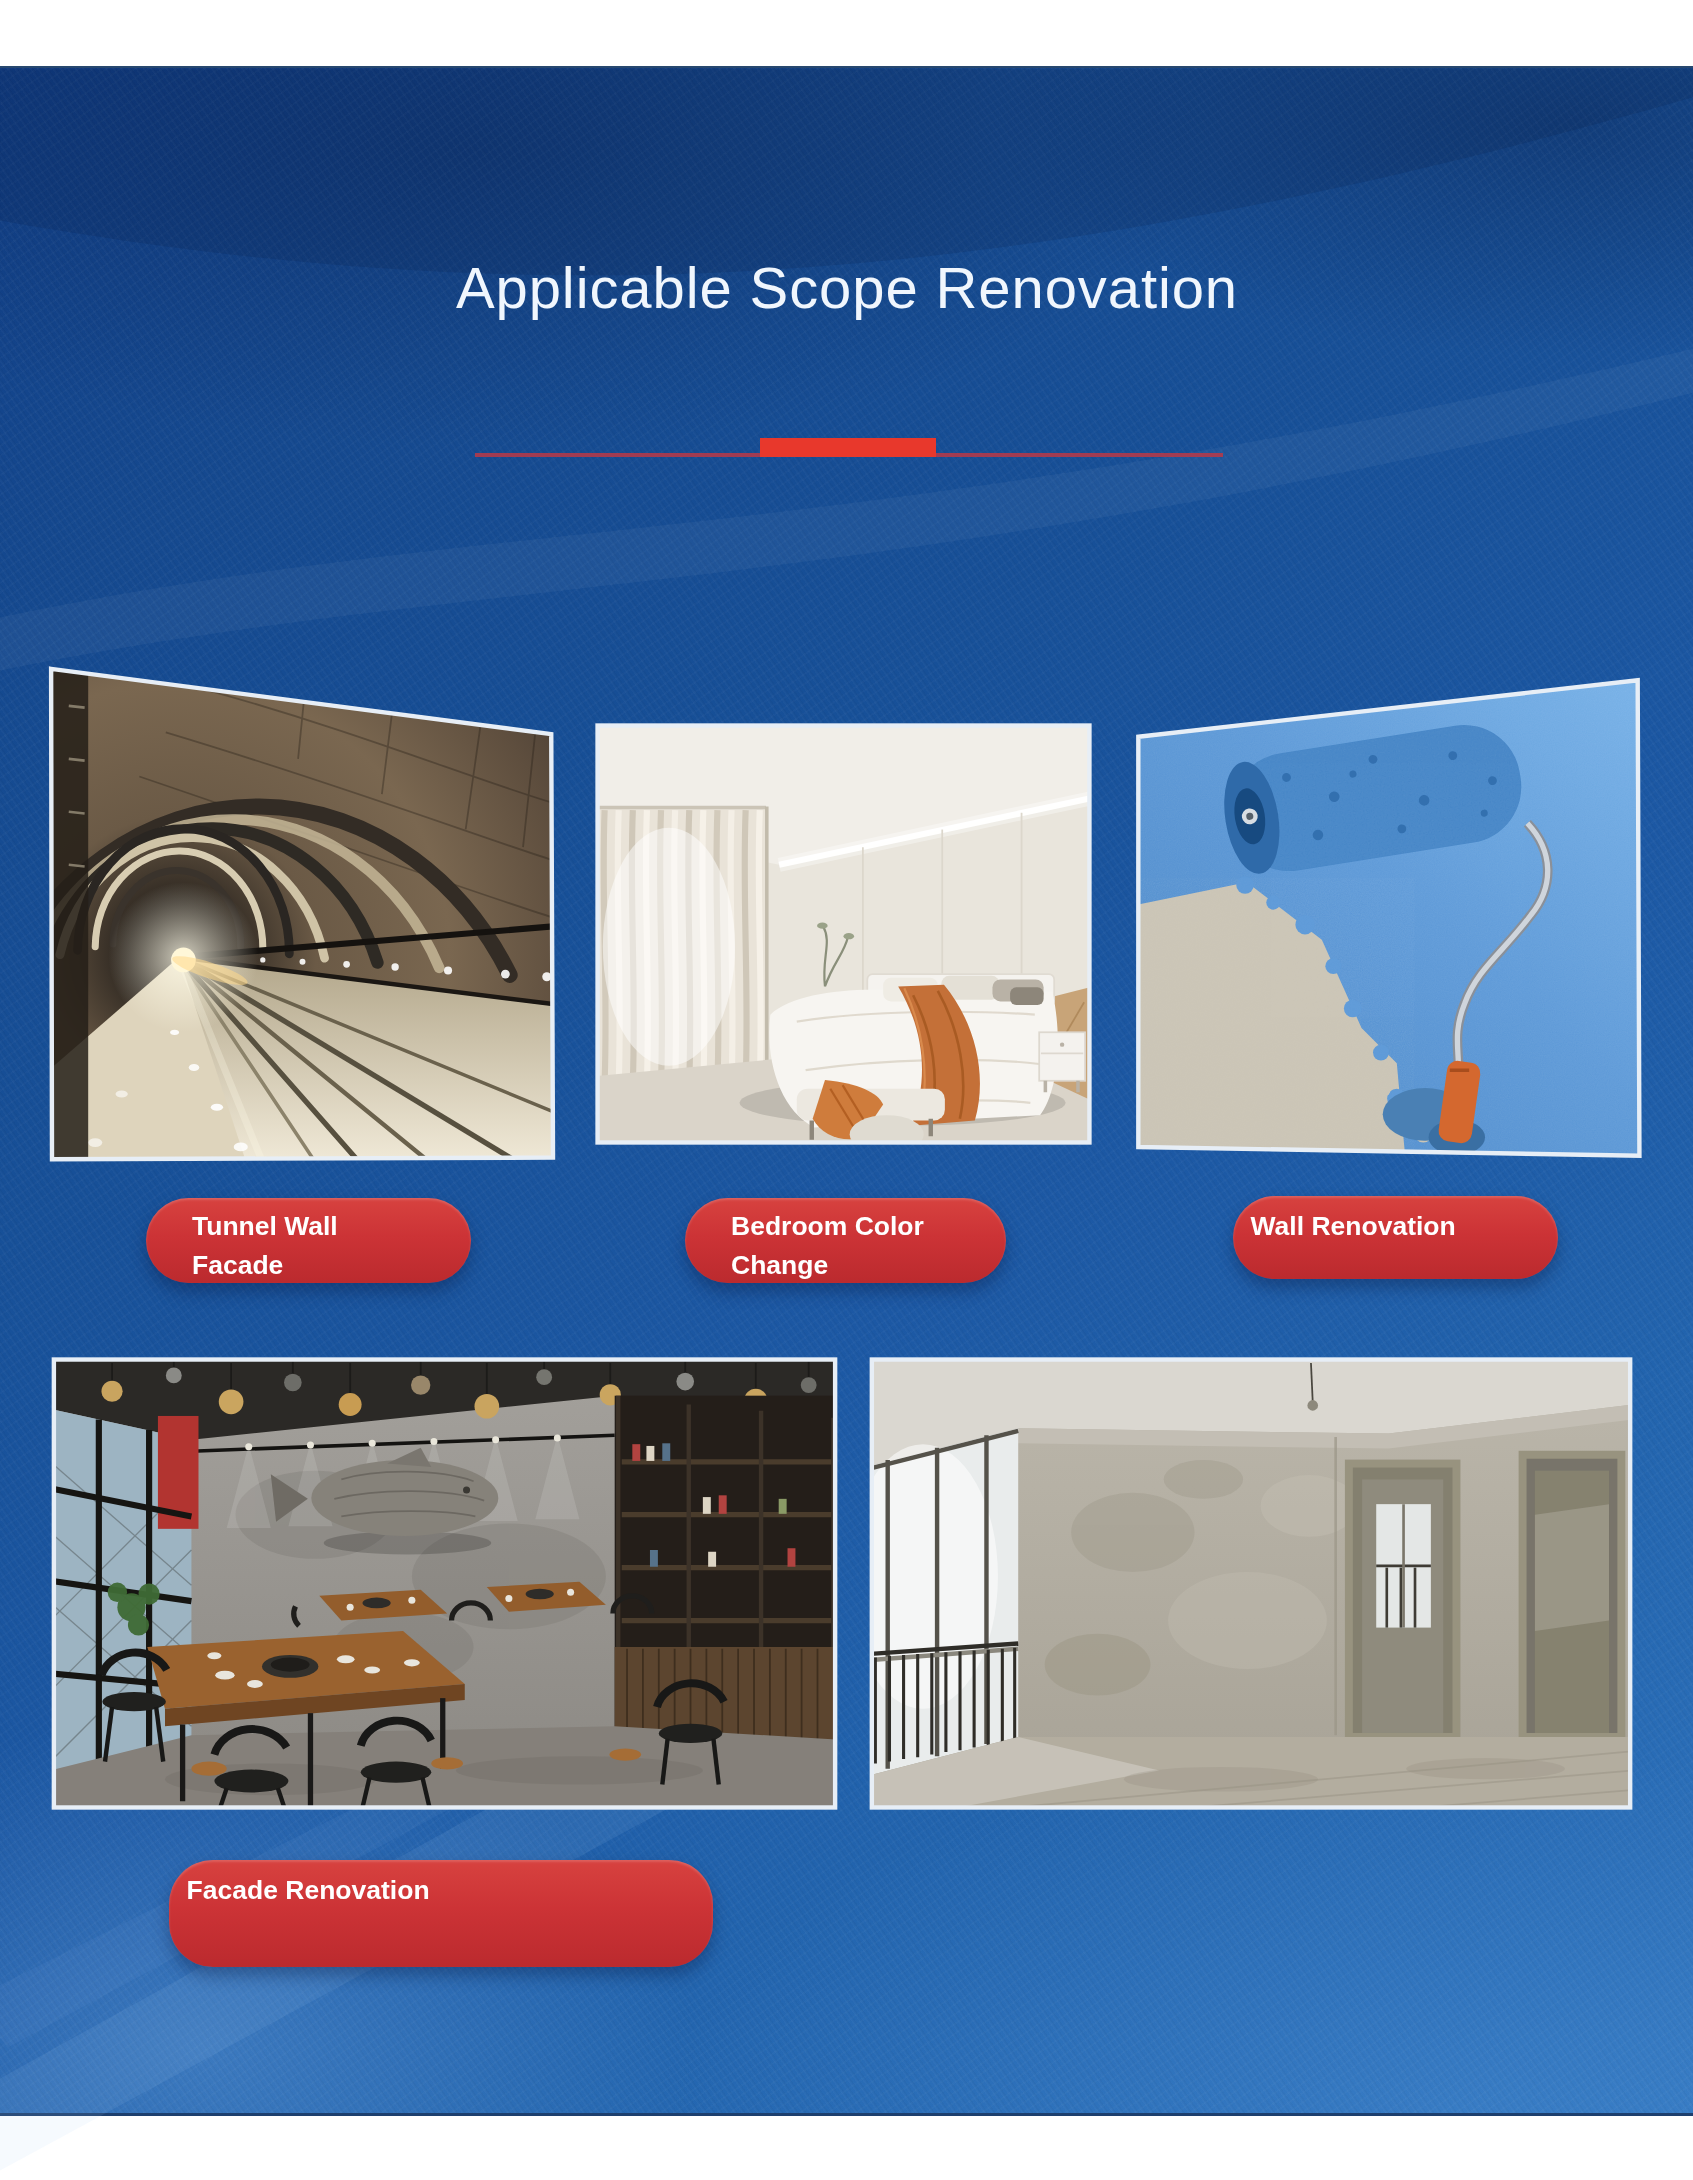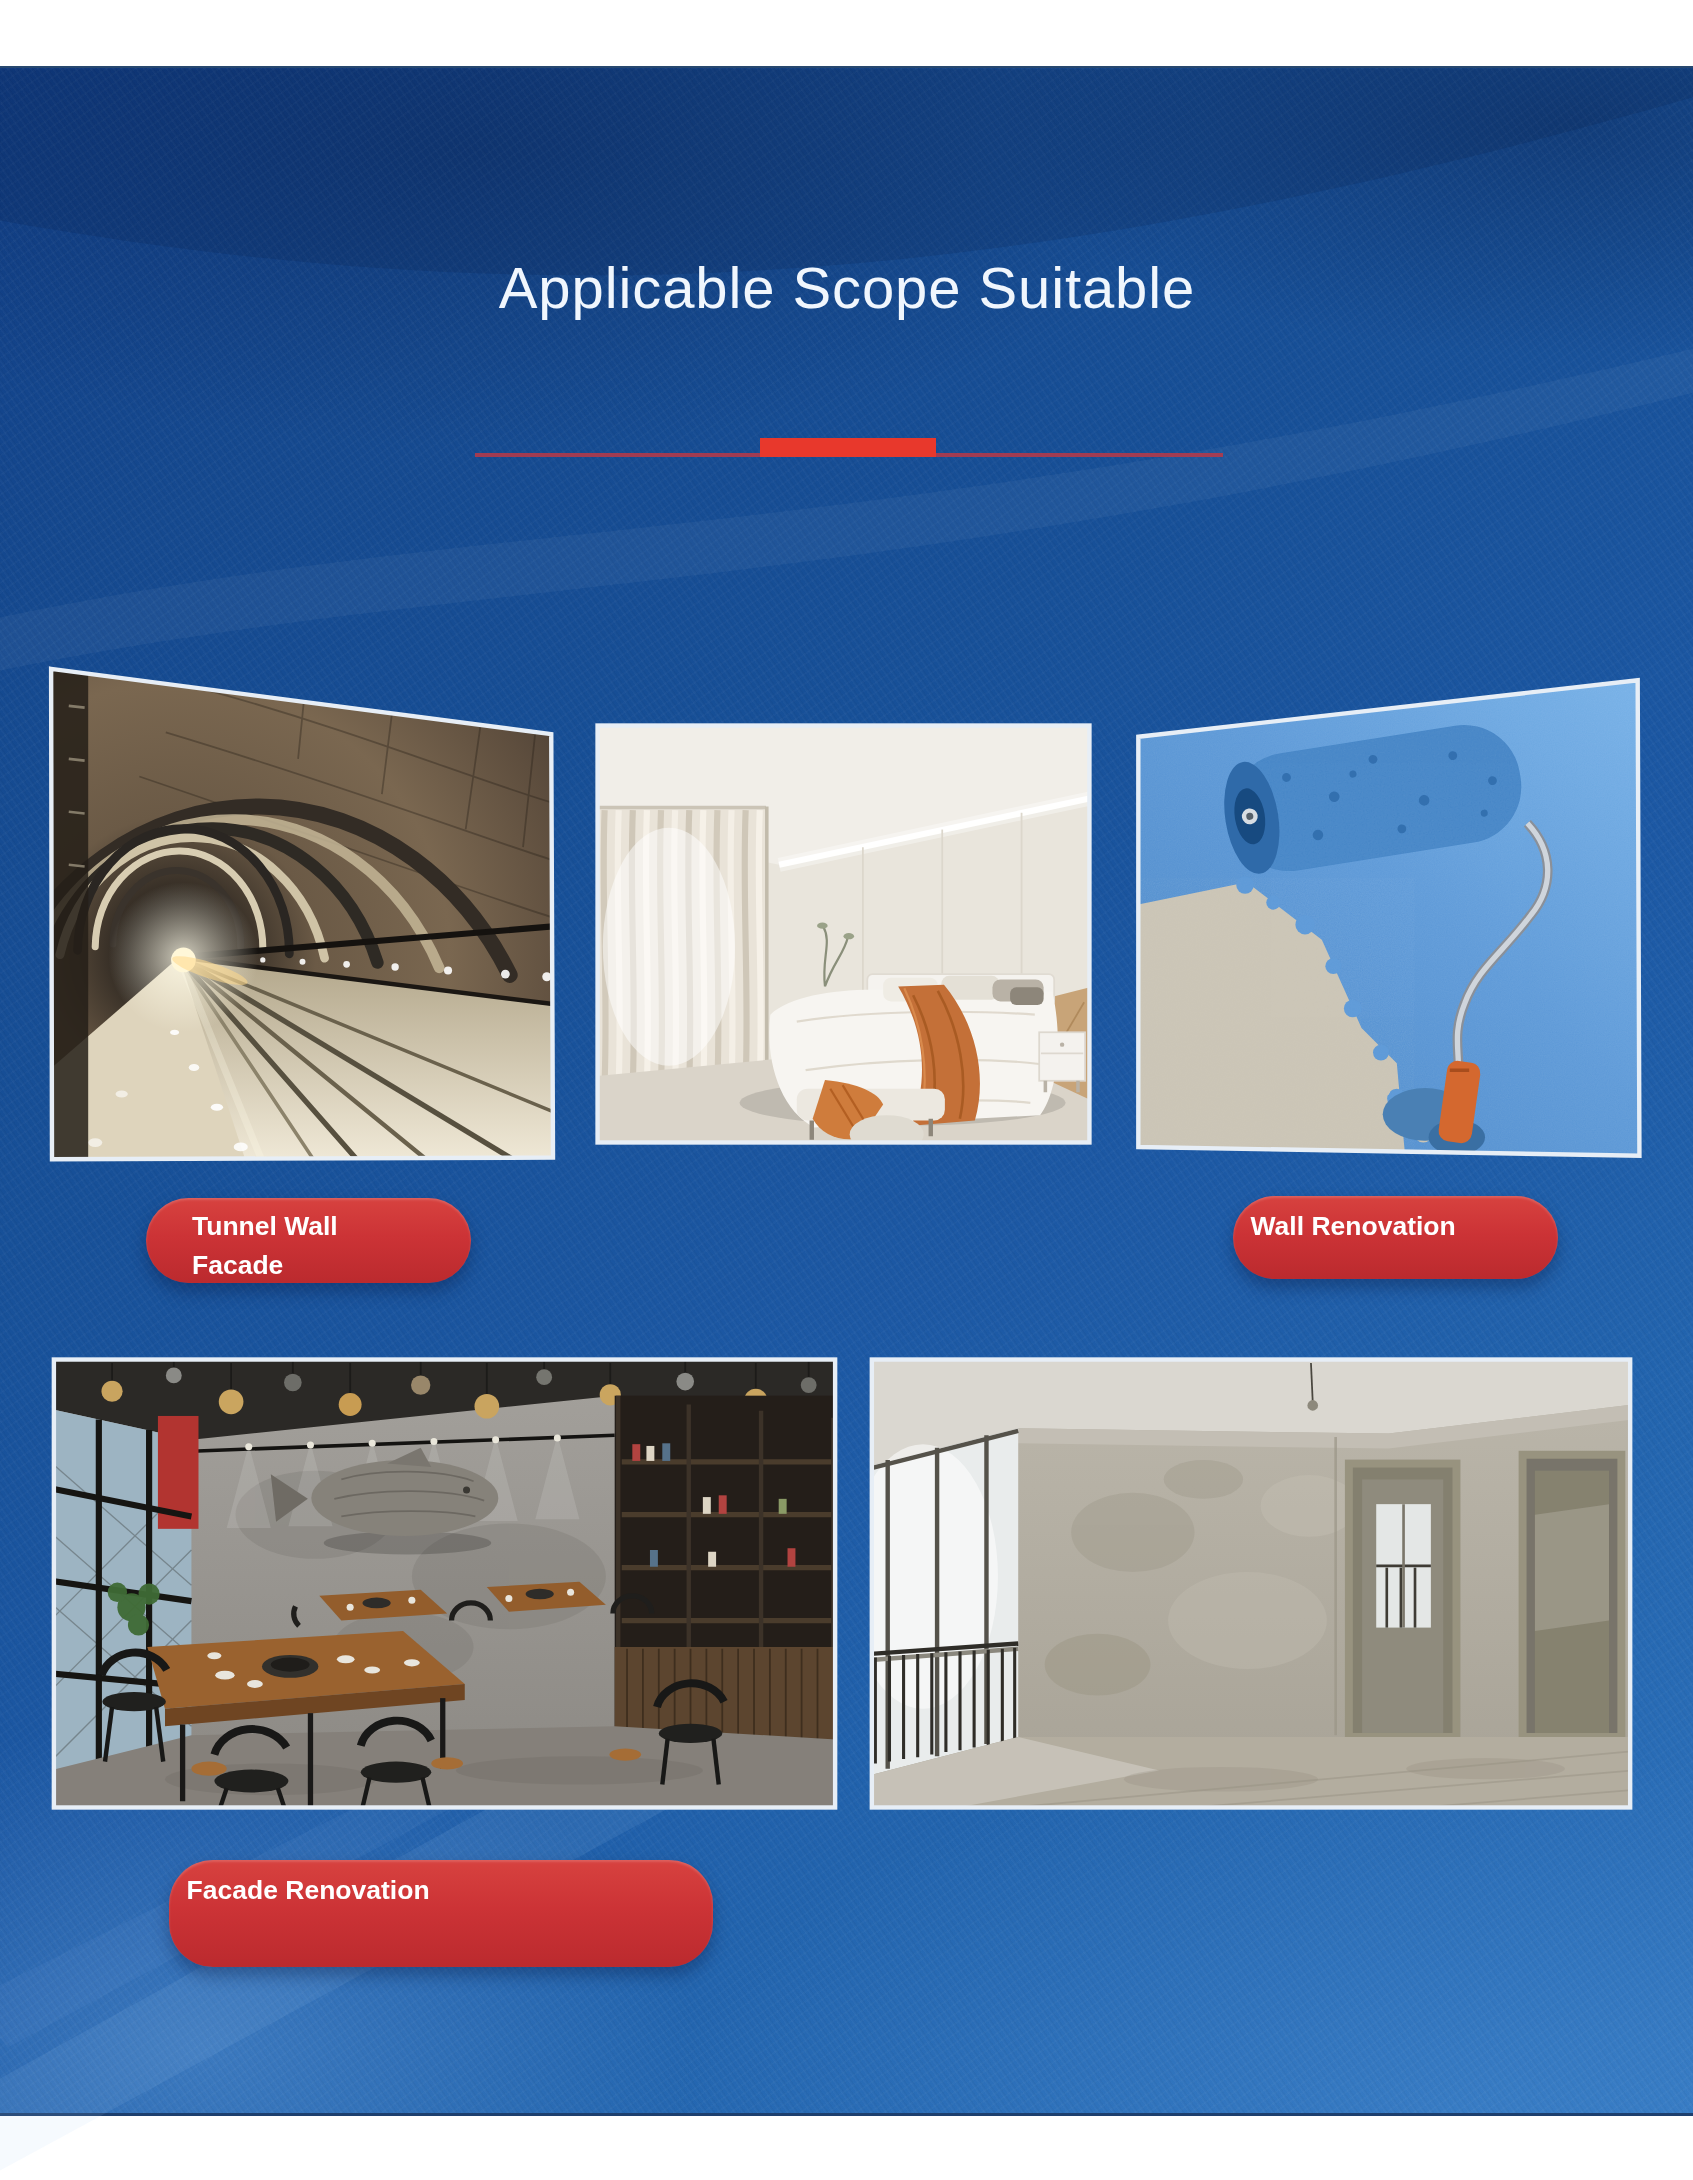--- a/index.html
+++ b/index.html
@@ -68,21 +68,21 @@
 
   <div class="blue-panel"></div>
 
   <svg class="swoosh" width="1694" height="2181" viewBox="0 0 1920 2472">
     <path d="M0,250 C620,360 1150,330 1920,110 L1920,78 L0,78 Z" fill="rgba(6,20,55,.14)"></path>
     <path d="M0,700 C540,585 980,620 1920,395 L1920,445 C980,680 540,650 0,760 Z" fill="rgba(255,255,255,.045)"></path>
     <path d="M-80,2400 L760,1935 L840,2005 L0,2460 Z" fill="rgba(165,208,250,.10)"></path>
     <path d="M-40,2270 L540,1980 L575,2015 L10,2320 Z" fill="rgba(165,208,250,.06)"></path>
   </svg>
 
-  <div class="title">Applicable Scope Suitable</div>
+  <div class="title">Applicable Scope Renovation</div>
   <div class="divider-line"></div>
   <div class="divider-block"></div>
 
   <svg class="card card-tunnel" width="521" height="516" viewBox="0 0 590 585">
     <defs>
       <clipPath id="t-clip">
           <polygon points="10,18 577,92 579,572 11,574"></polygon>
         </clipPath>
       <radialGradient id="t-depth" cx="0.26" cy="0.58" r="0.95">
         <stop offset="0" stop-color="#171310"></stop>
@@ -623,20 +623,24 @@
           <ellipse cx="700" cy="468" rx="90" ry="12"></ellipse>
         </g>
     </g>
     <rect x="4" y="4" width="860" height="508" fill="none" stroke="#e7eef6" stroke-width="5"></rect>
   </svg>
 
   <div class="pill pill-left p1">
     <span class="pl">Tunnel Wall</span>
     <span class="pl">Facade</span>
   </div>
+  <div class="pill pill-left p2">
+    <span class="pl">Bedroom Color</span>
+    <span class="pl">Change</span>
+  </div>
   <div class="pill pill-center p3">
     <span class="pl">Wall Renovation</span>
   </div>
   <div class="pill pill-center p4">
     <span class="pl">Facade Renovation</span>
   </div>
 
 </div>
 
 

